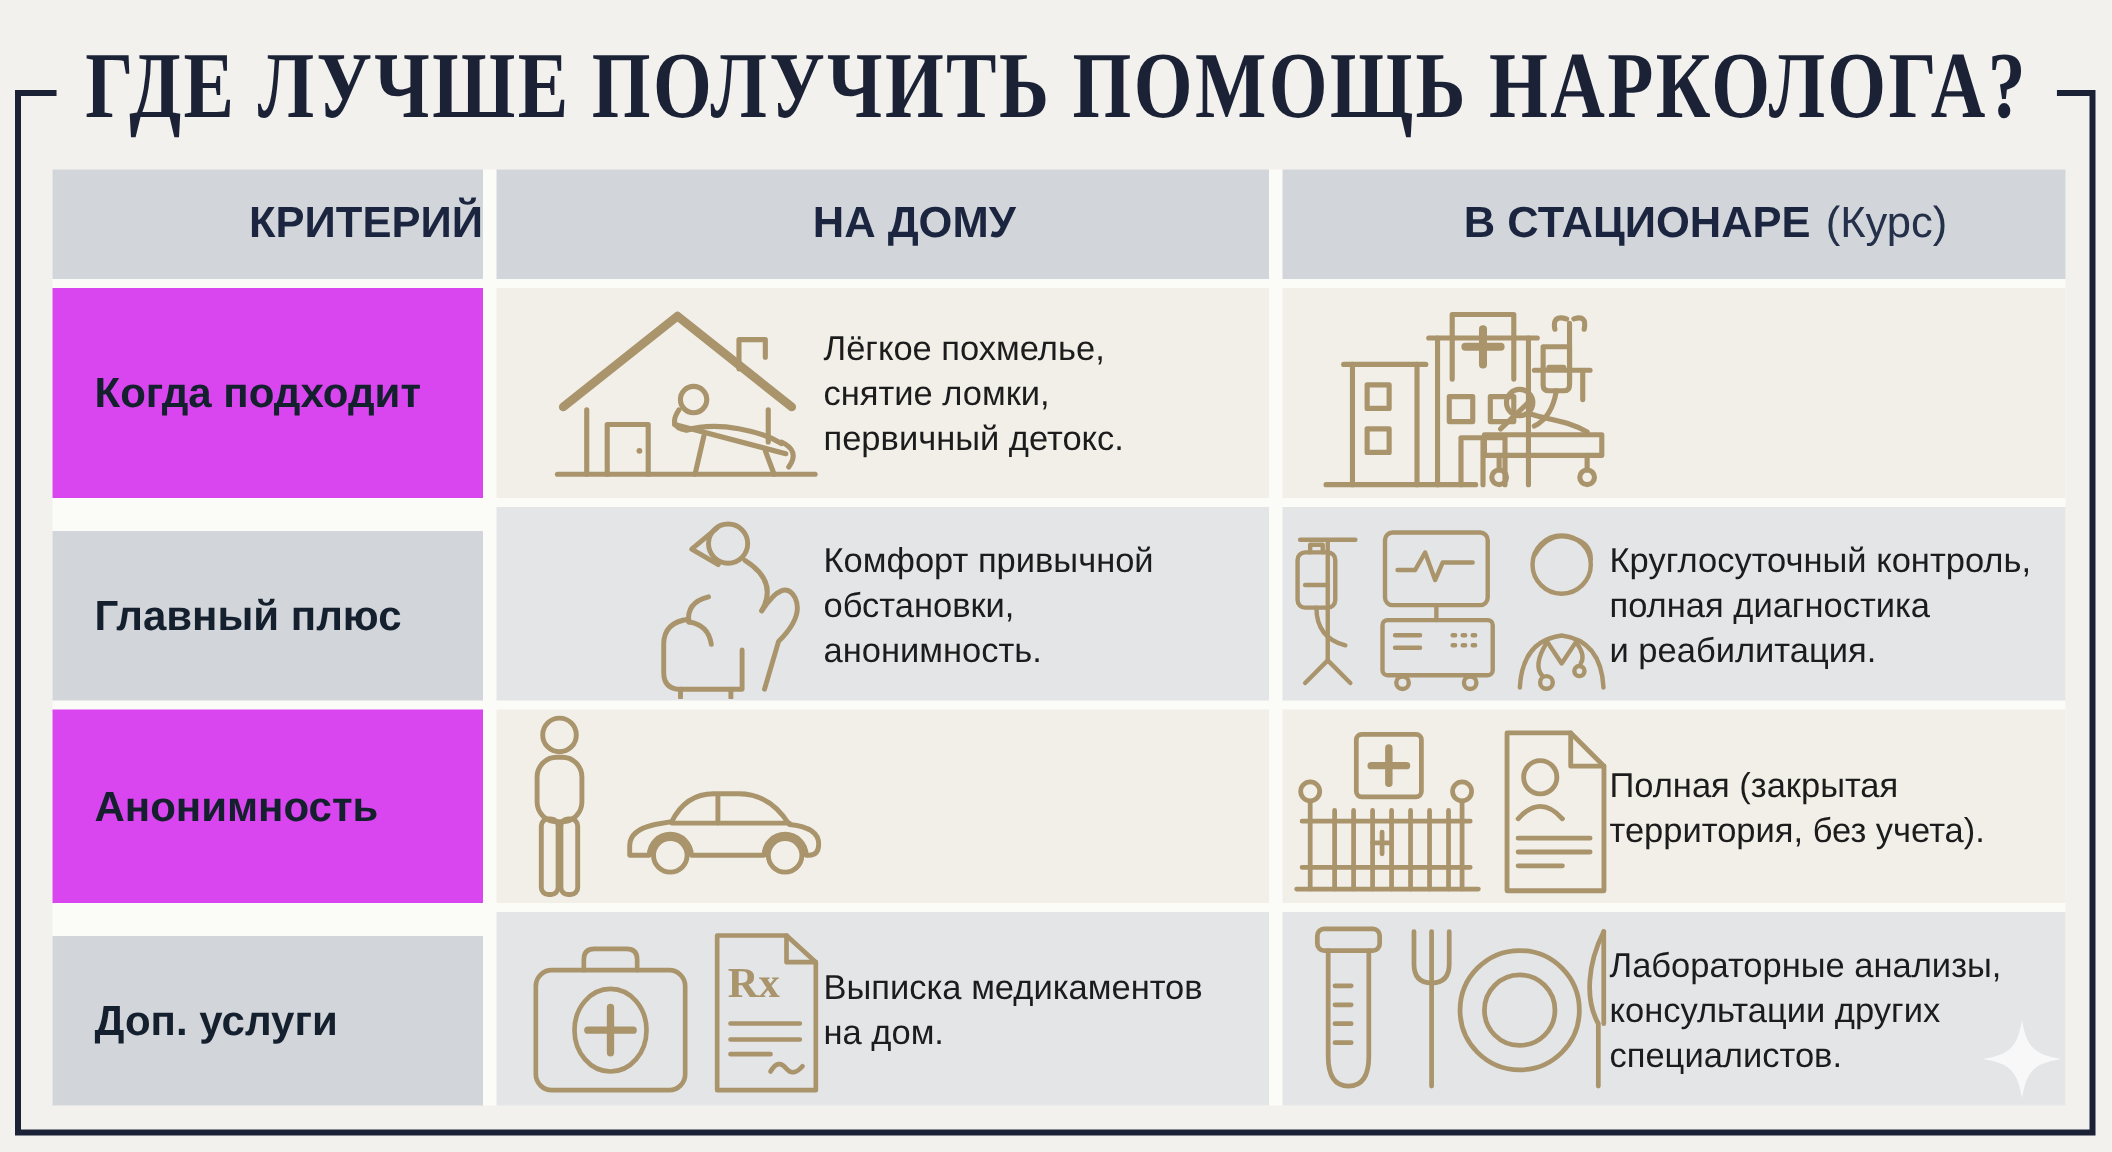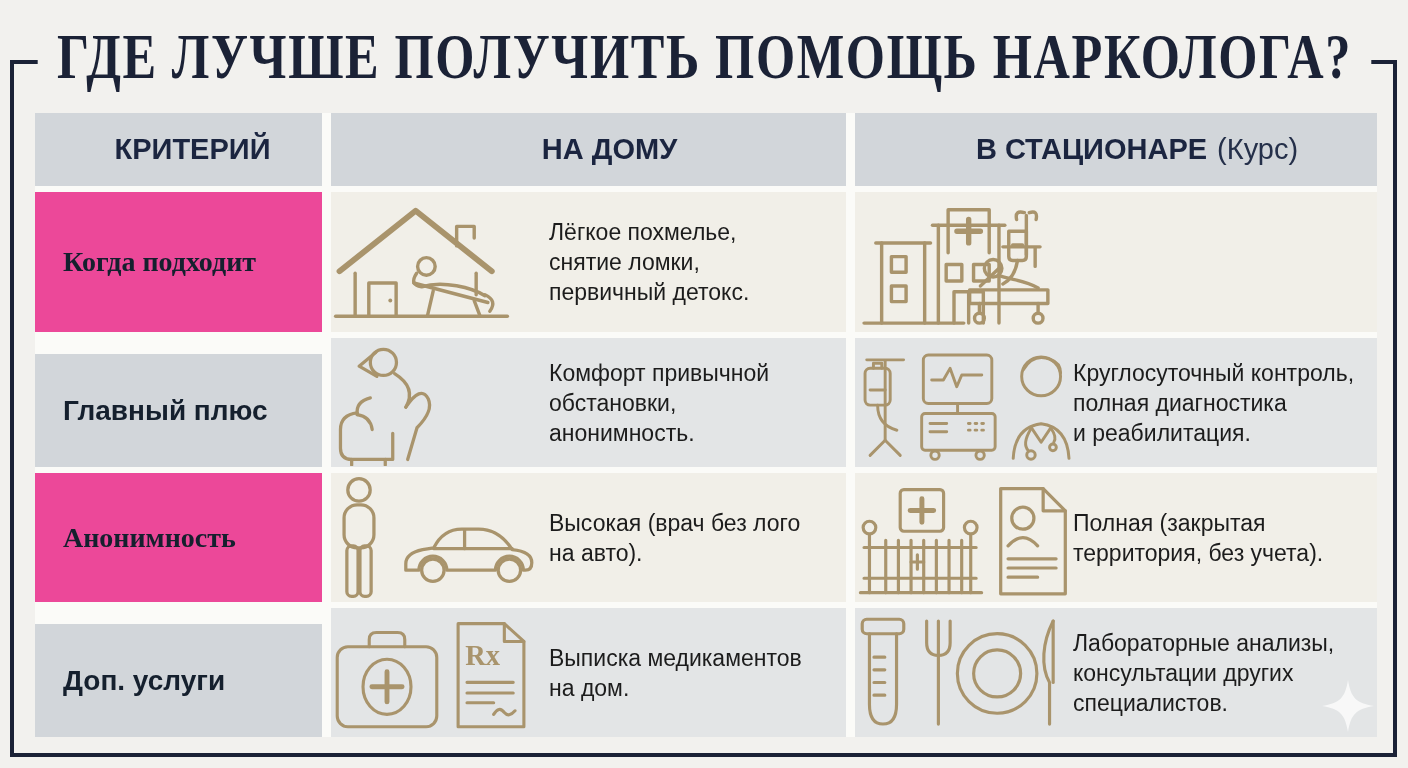--- a/index.html
+++ b/index.html
@@ -46,41 +46,41 @@
     background:#fbfbf8;
   }
   .th {
     display:flex; align-items:center; justify-content:center;
     background:#d2d6da;
     color:#1b2540;
     font-size:29px; font-weight:700;
     white-space:nowrap;
     padding-left:42px;
   }
-  .th.left { justify-content:center; padding-left:28px; }
+  .th.left { justify-content:flex-end; padding-left:28px; }
   .h-note { font-weight:400; margin-left:10px; color:#25304a; }
 
   .tc {
     display:flex; align-items:center;
     padding-left:28px;
     font-size:28px; font-weight:700;
     color:#15202e;
   }
-  .row-odd  .tc, .tc.odd  { background:#ec4899;font-family:Liberation Serif, serif; }
+  .row-odd  .tc, .tc.odd  { background:#d946ef; }
   .row-even .tc, .tc.even { background:#d2d6da;margin-top:16px; }
 
   .cell {
     display:flex; align-items:center;
   }
   .cell.odd  { background:#f1efe8; }
   .cell.even { background:#e3e5e6; }
 
   .icon-box {
     width:218px; flex:0 0 218px;
-    display:flex; align-items:center; justify-content:flex-start;
+    display:flex; align-items:center; justify-content:flex-end;
     gap:10px;
   }
   .cell-text {
     flex:1;
     font-size:23px;
     line-height:30px;
     color:#1c1c1c;
     white-space:pre-line;
     padding-right:8px;
   }
@@ -253,22 +253,20 @@
           <rect x="31" y="76" width="12" height="54" rx="5"></rect>
         </svg>
         <svg width="138" height="126" viewBox="0 0 145 135">
           <path d="M8,102 H22 A15,15 0 0 1 52,102 H104 A15,15 0 0 1 134,102 H136 Q143,102 143,94 Q143,82 122,80 Q108,58 86,58 H68 Q48,58 38,78 L26,80 Q8,84 8,95 Z"></path>
           <path d="M71,59 V79"></path>
           <path d="M38,79 H122"></path>
           <circle cx="37" cy="102" r="12"></circle>
           <circle cx="119" cy="102" r="12"></circle>
         </svg>
       </div>
-      <div class="cell-text">Высокая (врач без лого
-на авто).</div>
     </div>
     <div class="cell odd">
       <div class="icon-box">
         <svg width="132" height="126" viewBox="0 0 146 135">
           <path d="M16,64 V128"></path>
           <circle cx="16" cy="56" r="7"></circle>
           <path d="M128,64 V128"></path>
           <circle cx="128" cy="56" r="7"></circle>
           <path d="M10,78 H134 M10,112 H134"></path>
           <path d="M34,70 V128 M48,70 V128 M62,70 V128 M76,70 V128 M90,70 V128 M104,70 V128 M118,70 V128"></path>

